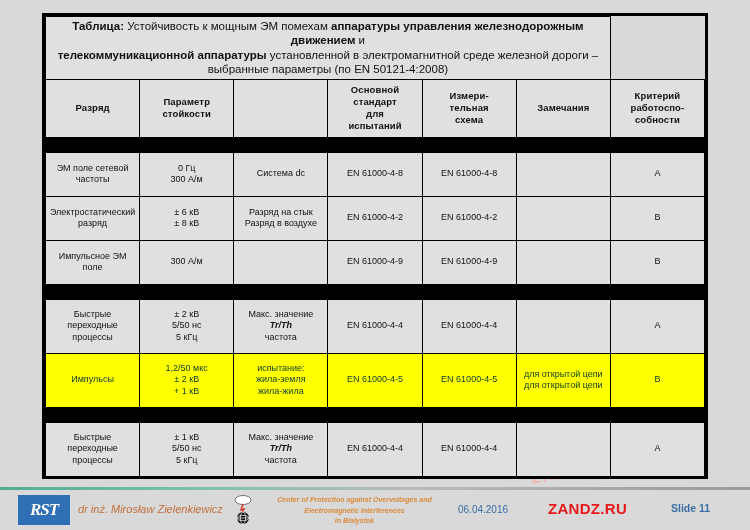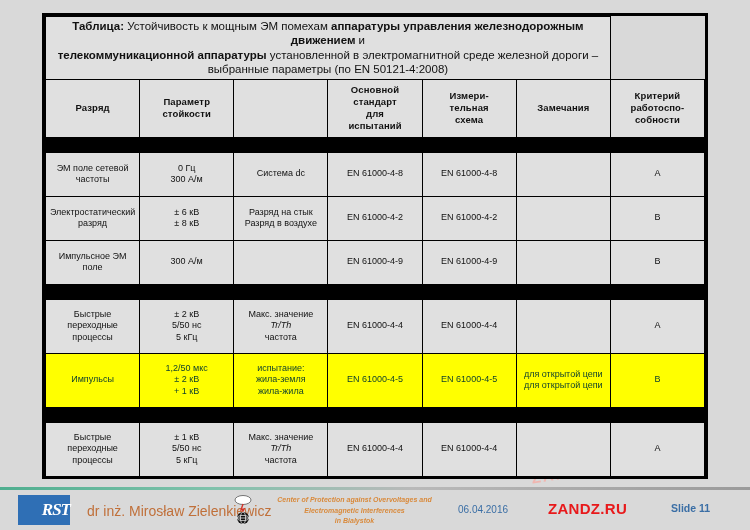--- a/index.html
+++ b/index.html
@@ -112,21 +112,21 @@
   tr.data-tall td { height: 54px; }
   tr.highlight td {
     background: #ffff00;
     font-weight: normal;
     color: #0b3d2e;
   }
   tr.highlight td.hl-plain {
     font-weight: normal;
   }
   td.phen { text-align: center; }
-  .ital { font-style: italic; font-weight: normal; }
+  .ital { font-style: italic; font-weight: bold; }
 
   
   #footer {
     position: absolute;
     left: 0;
     top: 487px;
     width: 750px;
     height: 43px;
     background: #d9d9d9;
     z-index: 20;
@@ -145,28 +145,29 @@
     top: 8px;
     width: 52px;
     height: 30px;
     background: #2f6fb5;
     color: #fff;
     font-family: "Liberation Serif", serif;
     font-weight: bold;
     font-style: italic;
     font-size: 17px;
     line-height: 30px;
-    text-align: right;
+    text-align: center;
     letter-spacing: -1px;
   }
   #author {
     position: absolute;
-    left: 87px;
+    left: 78px;
     top: 16px;
-    font-size: 14px;
+    font-size: 11px;
+    font-style: italic;
     color: #c0703a;
     font-family: "Liberation Sans", sans-serif;
   }
   #cpo-mark {
     position: absolute;
     left: 228px;
     top: 6px;
     width: 30px;
     height: 32px;
   }

